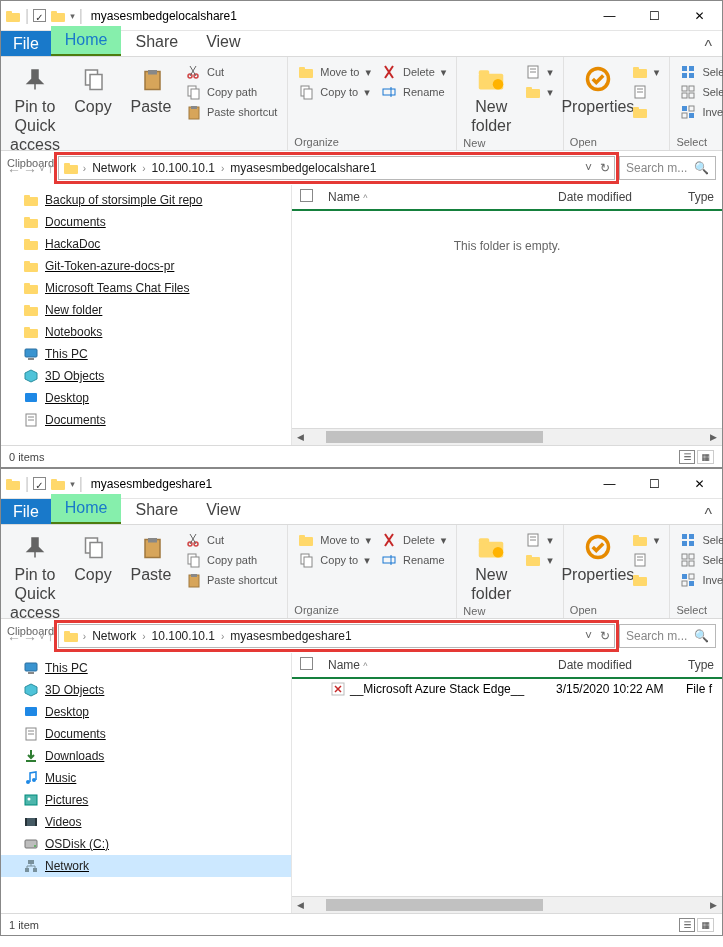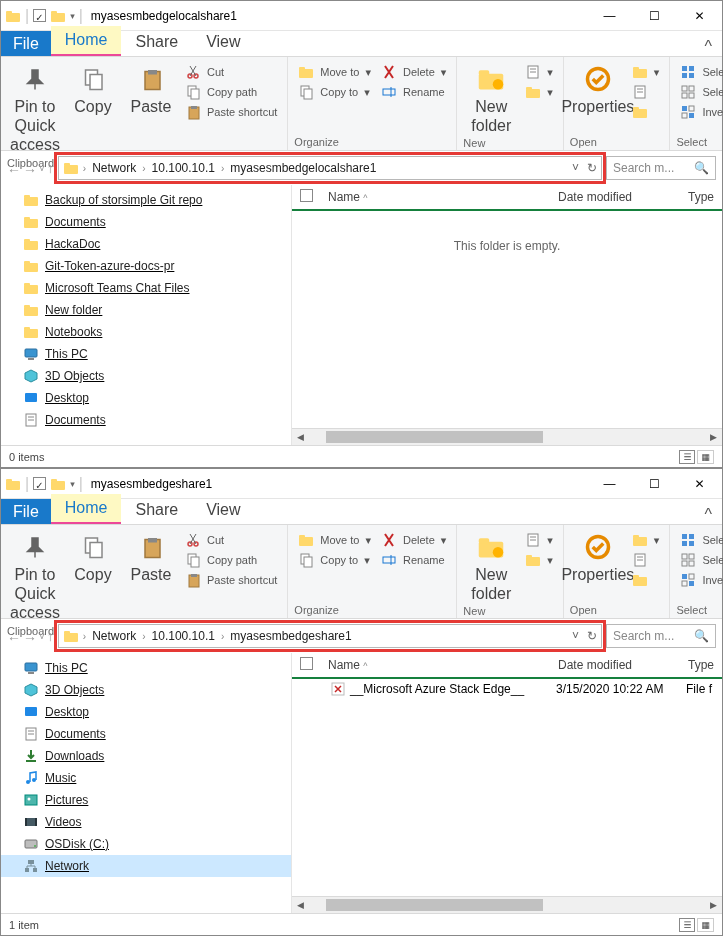--- a/index.html
+++ b/index.html
@@ -6,39 +6,39 @@
   body { margin: 0; background: #fff; width: 723px; }
   .window { border: 1px solid #888; background: #fff; }
   .titlebar { height: 30px; display: flex; align-items: center; background: #fff; border-bottom: 1px solid #e5e5e5; }
   .titlebar .qat { display: flex; align-items: center; gap: 4px; padding: 0 4px; }
   .titlebar .title { flex: 1; font-size: 12px; padding-left: 4px; }
   .titlebar .winbtns { display: flex; }
   .winbtn { width: 45px; height: 30px; display: flex; align-items: center; justify-content: center; font-size: 12px; }
   .tabs { height: 26px; display: flex; align-items: flex-end; background: #fff; border-bottom: 1px solid #dadada; font-size: 16px; }
   .tab-file { background: #1979ca; color: #fff; padding: 5px 12px; height: 100%; display: flex; align-items: center; }
   .tab { padding: 5px 14px; color: #444; }
-  .tab.active { color: #1979ca; border-bottom: 2px solid #ec4899; background: #fef9c3; }
+  .tab.active { color: #1979ca; border-bottom: 2px solid #4d7c0f; background: #86efac; }
   .tabs .expand { margin-left: auto; padding: 0 10px; color: #555; }
   .ribbon { display: flex; background: #f5f6f7; border-bottom: 1px solid #dadada; height: 94px; }
   .group { border-right: 1px solid #e1e1e1; padding: 2px 6px 0 6px; display: flex; flex-direction: column; }
   .group .items { flex: 1; display: flex; align-items: flex-start; gap: 2px; }
   .group .label { font-size: 11px; color: #666; text-align: left; padding: 2px 0; }
   .bigbtn { display: flex; flex-direction: column; align-items: center; width: 56px; padding-top: 4px; font-size: 16px; color: #444; text-align: center; line-height: 1.2; }
   .bigbtn .ico { width: 32px; height: 32px; margin-bottom: 2px; display:flex; align-items:center; justify-content:center; }
   .stack { display: flex; flex-direction: column; gap: 2px; padding-top: 4px; }
   .smallbtn { display: flex; align-items: center; gap: 6px; font-size: 11px; color: #555; padding: 1px 4px; white-space: nowrap; }
   .smallbtn .ico { width: 16px; height: 16px; display:flex; align-items:center; justify-content:center; }
   .navrow { height: 34px; display: flex; align-items: center; gap: 4px; padding: 0 6px; background: #fff; }
   .navarrows { display: flex; gap: 2px; color: #999; font-size: 14px; align-items: center; }
   .addrbar { flex: 1; height: 24px; border: 1px solid #b8b8b8; display: flex; align-items: center; font-size: 12px; }
   .addrbar.highlight { outline: 3px solid #e53935; outline-offset: 1px; }
   .addrbar .crumb { padding: 0 6px; color: #222; }
   .addrbar .sep { color: #888; font-size: 10px; }
   .addrbar .tail { margin-left: auto; display: flex; align-items: center; color: #666; padding: 0 4px; gap: 8px; }
-  .searchbox { width: 110px; height: 24px; border: 1px solid #b8b8b8; font-size: 12px; color: #888; padding: 0 6px; display:flex; align-items:center; gap:4px; }
+  .searchbox { width: 97px; height: 24px; border: 1px solid #b8b8b8; font-size: 12px; color: #888; padding: 0 6px; display:flex; align-items:center; gap:4px; }
   .body { display: flex; height: 260px; }
   .nav { width: 290px; overflow-y: auto; font-size: 12px; padding: 4px 0; text-decoration: underline; }
   .navitem { display: flex; align-items: center; gap: 6px; padding: 2px 0 2px 22px; height: 22px; color: #222; }
   .navitem.sel { background: #cce8ff; }
   .navitem .ico { width: 16px; height: 16px; }
   .splitter { width: 1px; background: #e5e5e5; }
   .content { flex: 1; display: flex; flex-direction: column; }
   .colhdr { height: 26px; border-bottom: 2px solid #15803d; display: flex; align-items: center; font-size: 12px; color: #444; }
   .colhdr .col { padding: 0 8px; }
   .files { flex: 1; position: relative; overflow: auto; font-size: 12px; }

